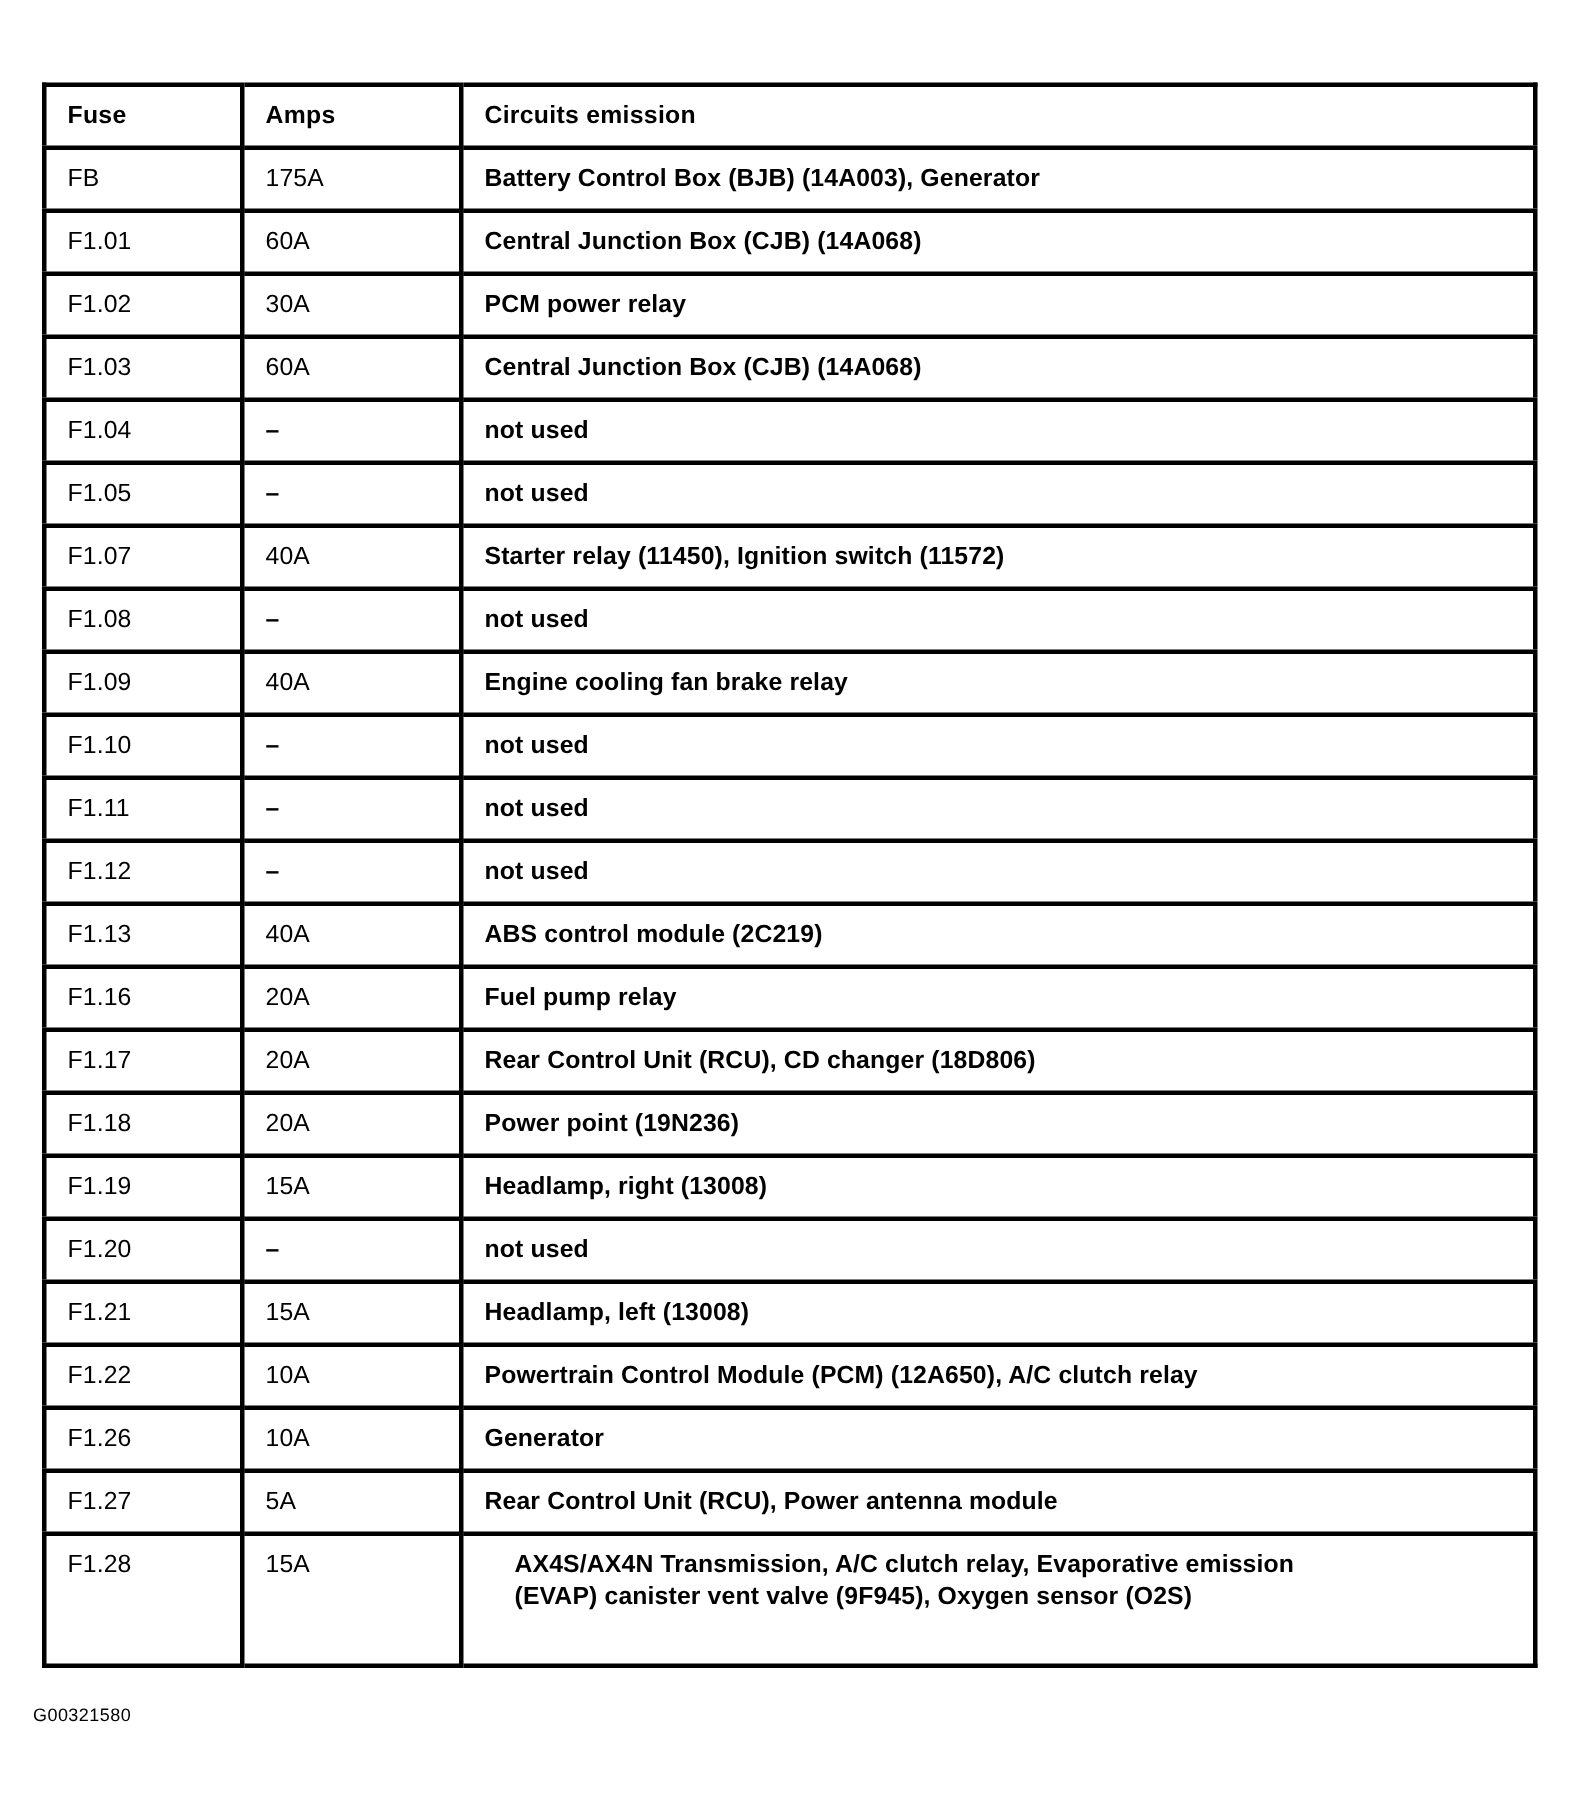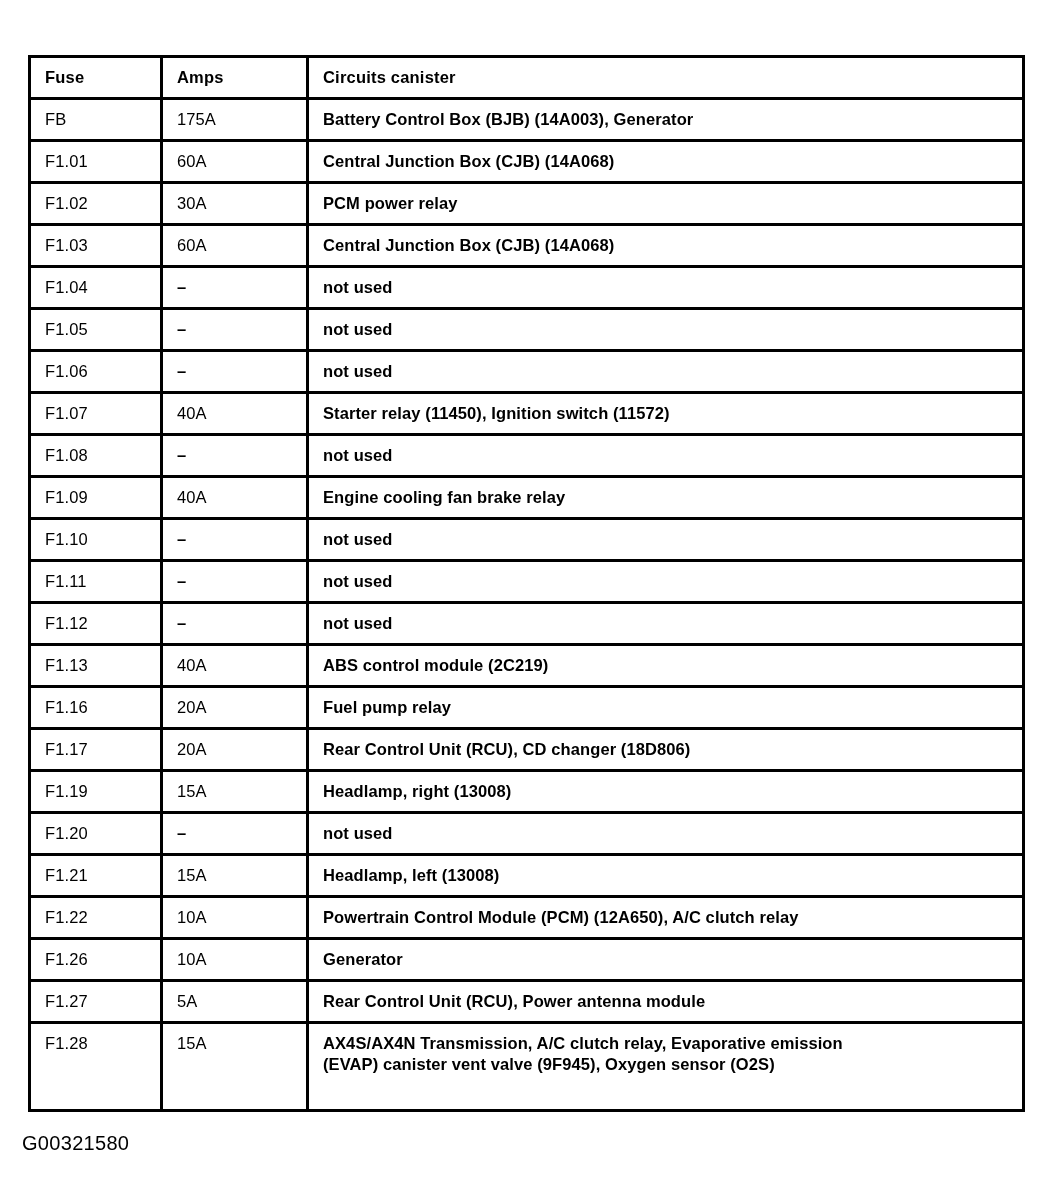--- a/index.html
+++ b/index.html
@@ -83,28 +83,28 @@
 
   td.cell-amps.is-dash {
     font-weight: bold;
   }
 
   
   tr.row-tall td {
     padding-bottom: 34px;
   }
 
-  .line2 { display: block; }
+  .line2 { display: block; margin-left: 20px; }
 
   
   #figure-caption {
     position: absolute;
     left: 22px;
     top: 1134px;
-    font-size: 20px;
+    font-size: 12px;
     line-height: 19px;
     letter-spacing: 0.3px;
     font-weight: normal;
     font-family: "Liberation Sans", sans-serif;
   }
 </style>
 </head>
 <body>
 
 <div id="page">
@@ -113,21 +113,21 @@
     <table class="fuse-table">
       <colgroup>
         <col class="c-fuse">
         <col class="c-amps">
         <col class="c-circuit">
       </colgroup>
       <thead>
         <tr>
           <th>Fuse</th>
           <th>Amps</th>
-          <th>Circuits canister</th>
+          <th>Circuits emission</th>
         </tr>
       </thead>
       <tbody id="table-body">
           <tr>
             <td class="cell-fuse">FB</td>
             <td class="cell-amps">175A</td>
             <td class="cell-circuit">Battery Control Box (BJB) (14A003), Generator</td>
           </tr>
           <tr>
             <td class="cell-fuse">F1.01</td>
@@ -148,25 +148,20 @@
             <td class="cell-fuse">F1.04</td>
             <td class="cell-amps is-dash">–</td>
             <td class="cell-circuit">not used</td>
           </tr>
           <tr>
             <td class="cell-fuse">F1.05</td>
             <td class="cell-amps is-dash">–</td>
             <td class="cell-circuit">not used</td>
           </tr>
           <tr>
-            <td class="cell-fuse">F1.06</td>
-            <td class="cell-amps is-dash">–</td>
-            <td class="cell-circuit">not used</td>
-          </tr>
-          <tr>
             <td class="cell-fuse">F1.07</td>
             <td class="cell-amps">40A</td>
             <td class="cell-circuit">Starter relay (11450), Ignition switch (11572)</td>
           </tr>
           <tr>
             <td class="cell-fuse">F1.08</td>
             <td class="cell-amps is-dash">–</td>
             <td class="cell-circuit">not used</td>
           </tr>
           <tr>
@@ -196,20 +191,25 @@
           </tr>
           <tr>
             <td class="cell-fuse">F1.16</td>
             <td class="cell-amps">20A</td>
             <td class="cell-circuit">Fuel pump relay</td>
           </tr>
           <tr>
             <td class="cell-fuse">F1.17</td>
             <td class="cell-amps">20A</td>
             <td class="cell-circuit">Rear Control Unit (RCU), CD changer (18D806)</td>
+          </tr>
+          <tr>
+            <td class="cell-fuse">F1.18</td>
+            <td class="cell-amps">20A</td>
+            <td class="cell-circuit">Power point (19N236)</td>
           </tr>
           <tr>
             <td class="cell-fuse">F1.19</td>
             <td class="cell-amps">15A</td>
             <td class="cell-circuit">Headlamp, right (13008)</td>
           </tr>
           <tr>
             <td class="cell-fuse">F1.20</td>
             <td class="cell-amps is-dash">–</td>
             <td class="cell-circuit">not used</td>

